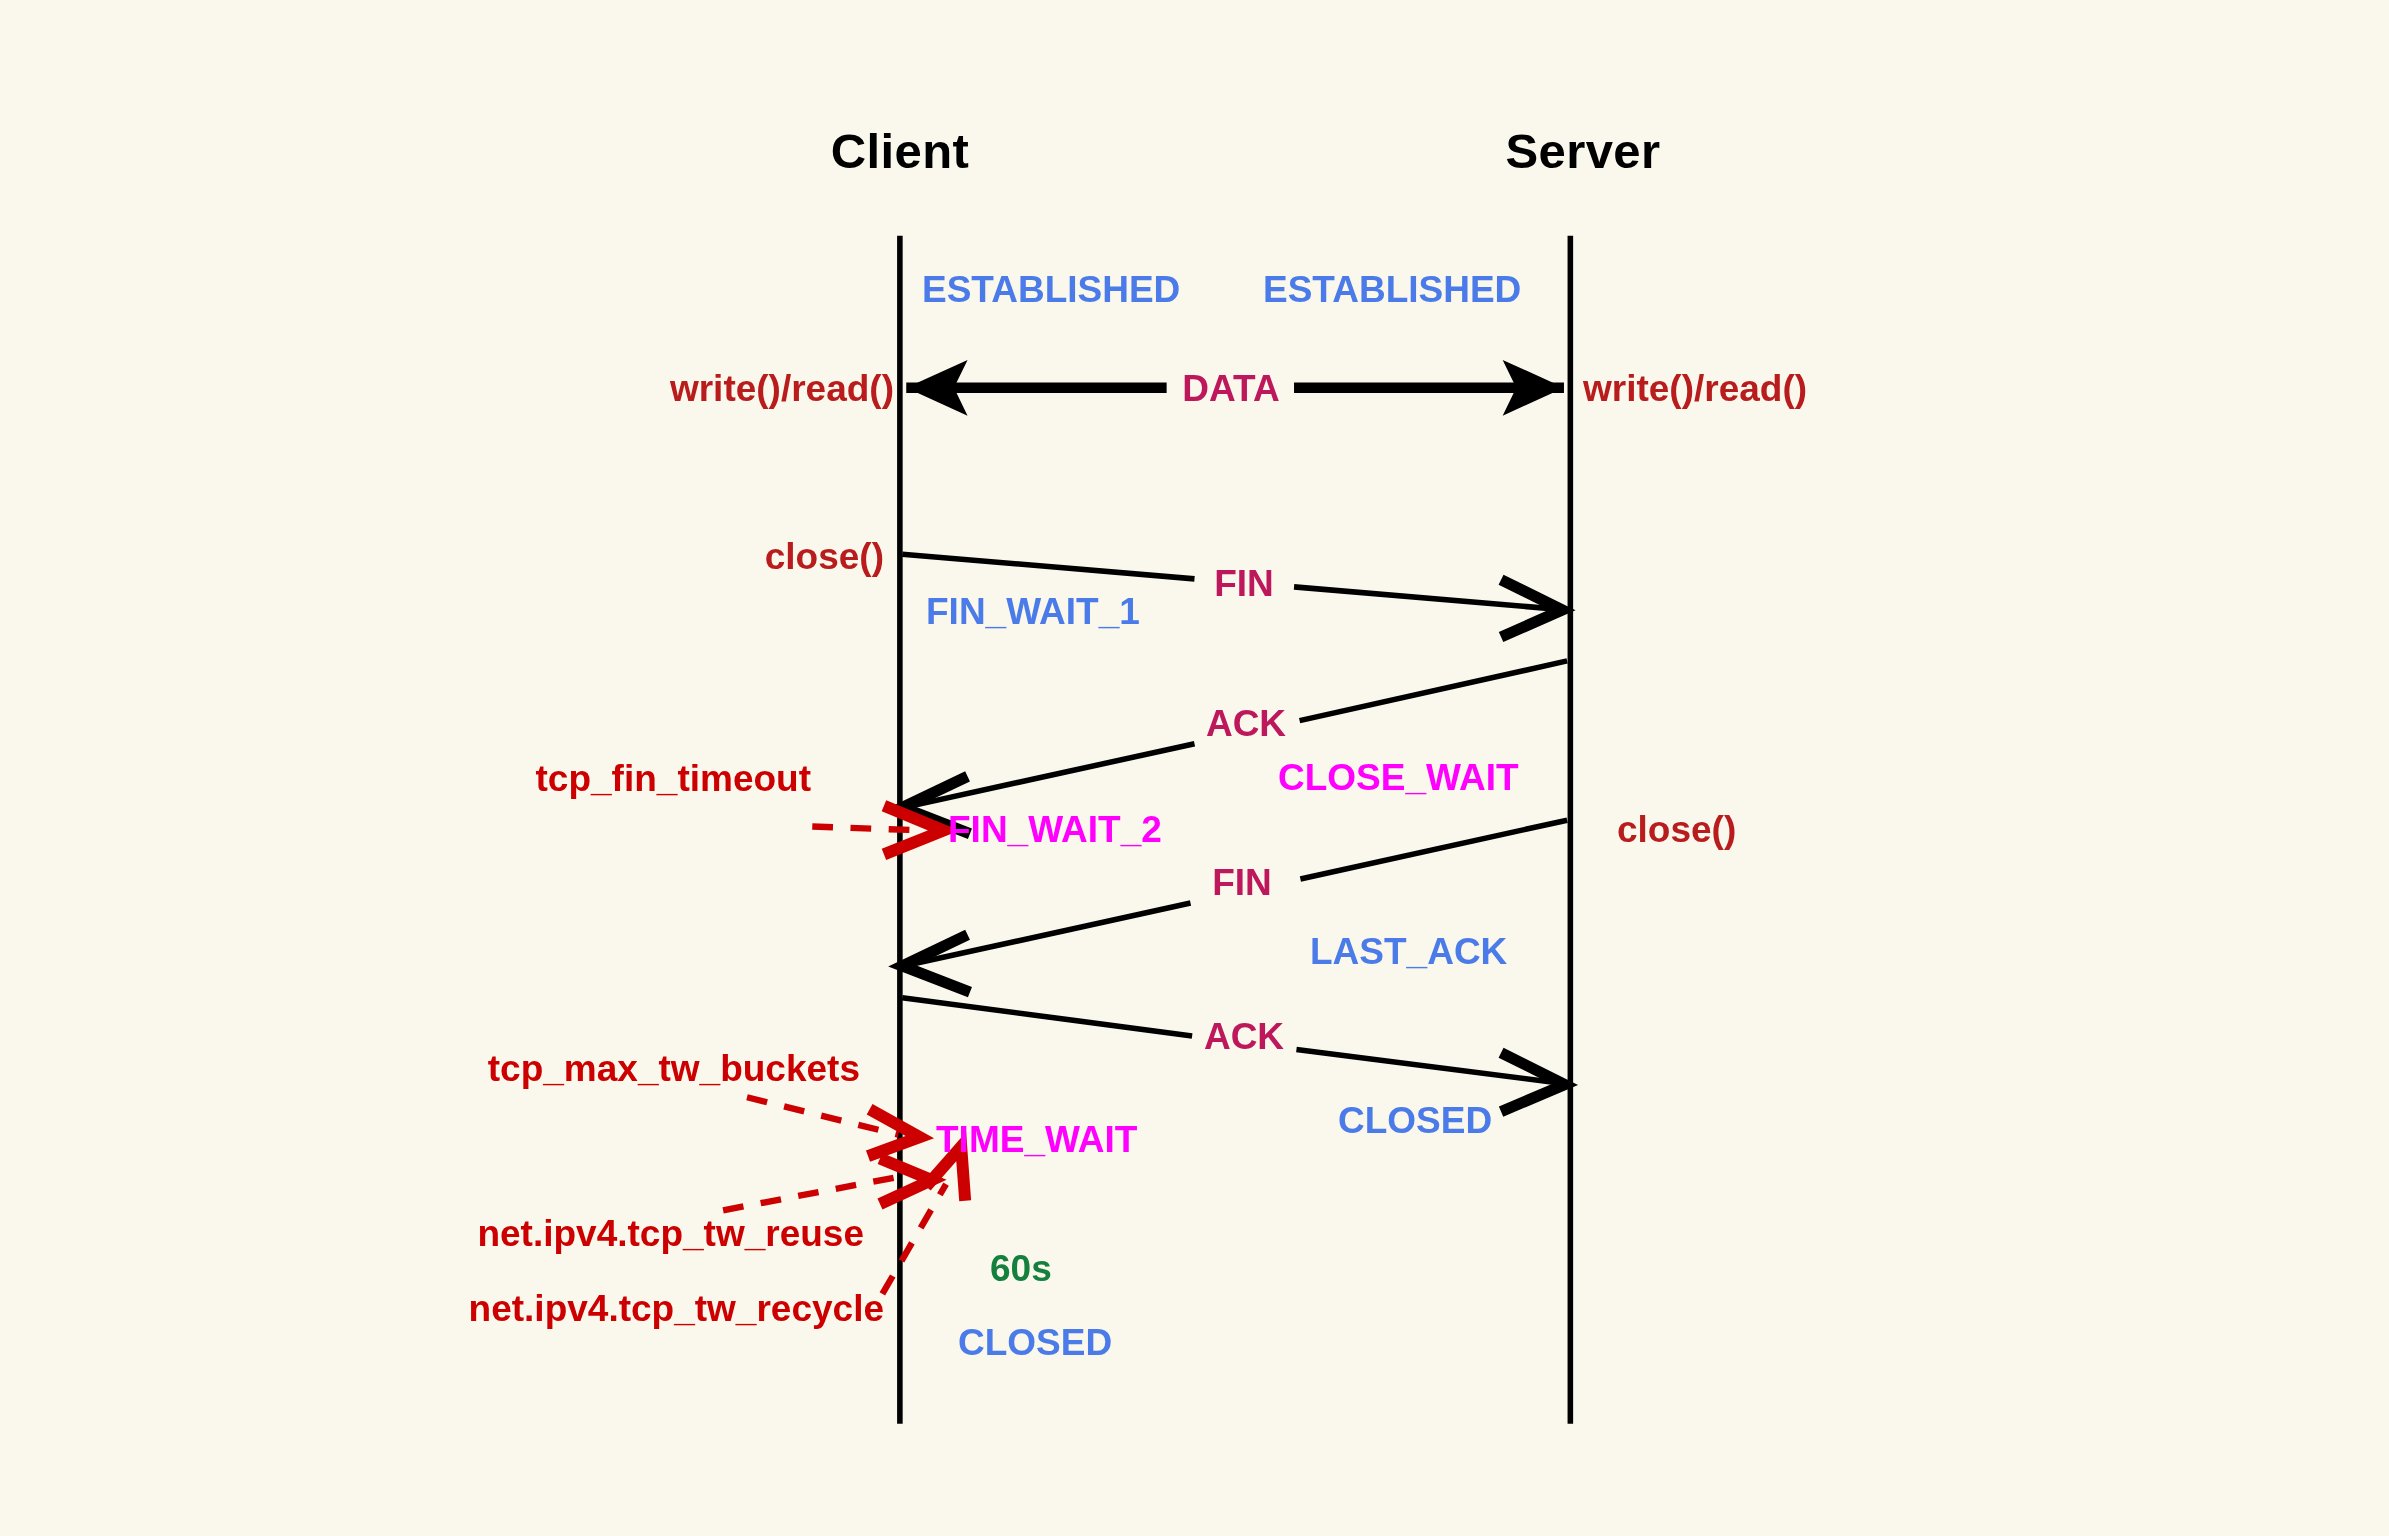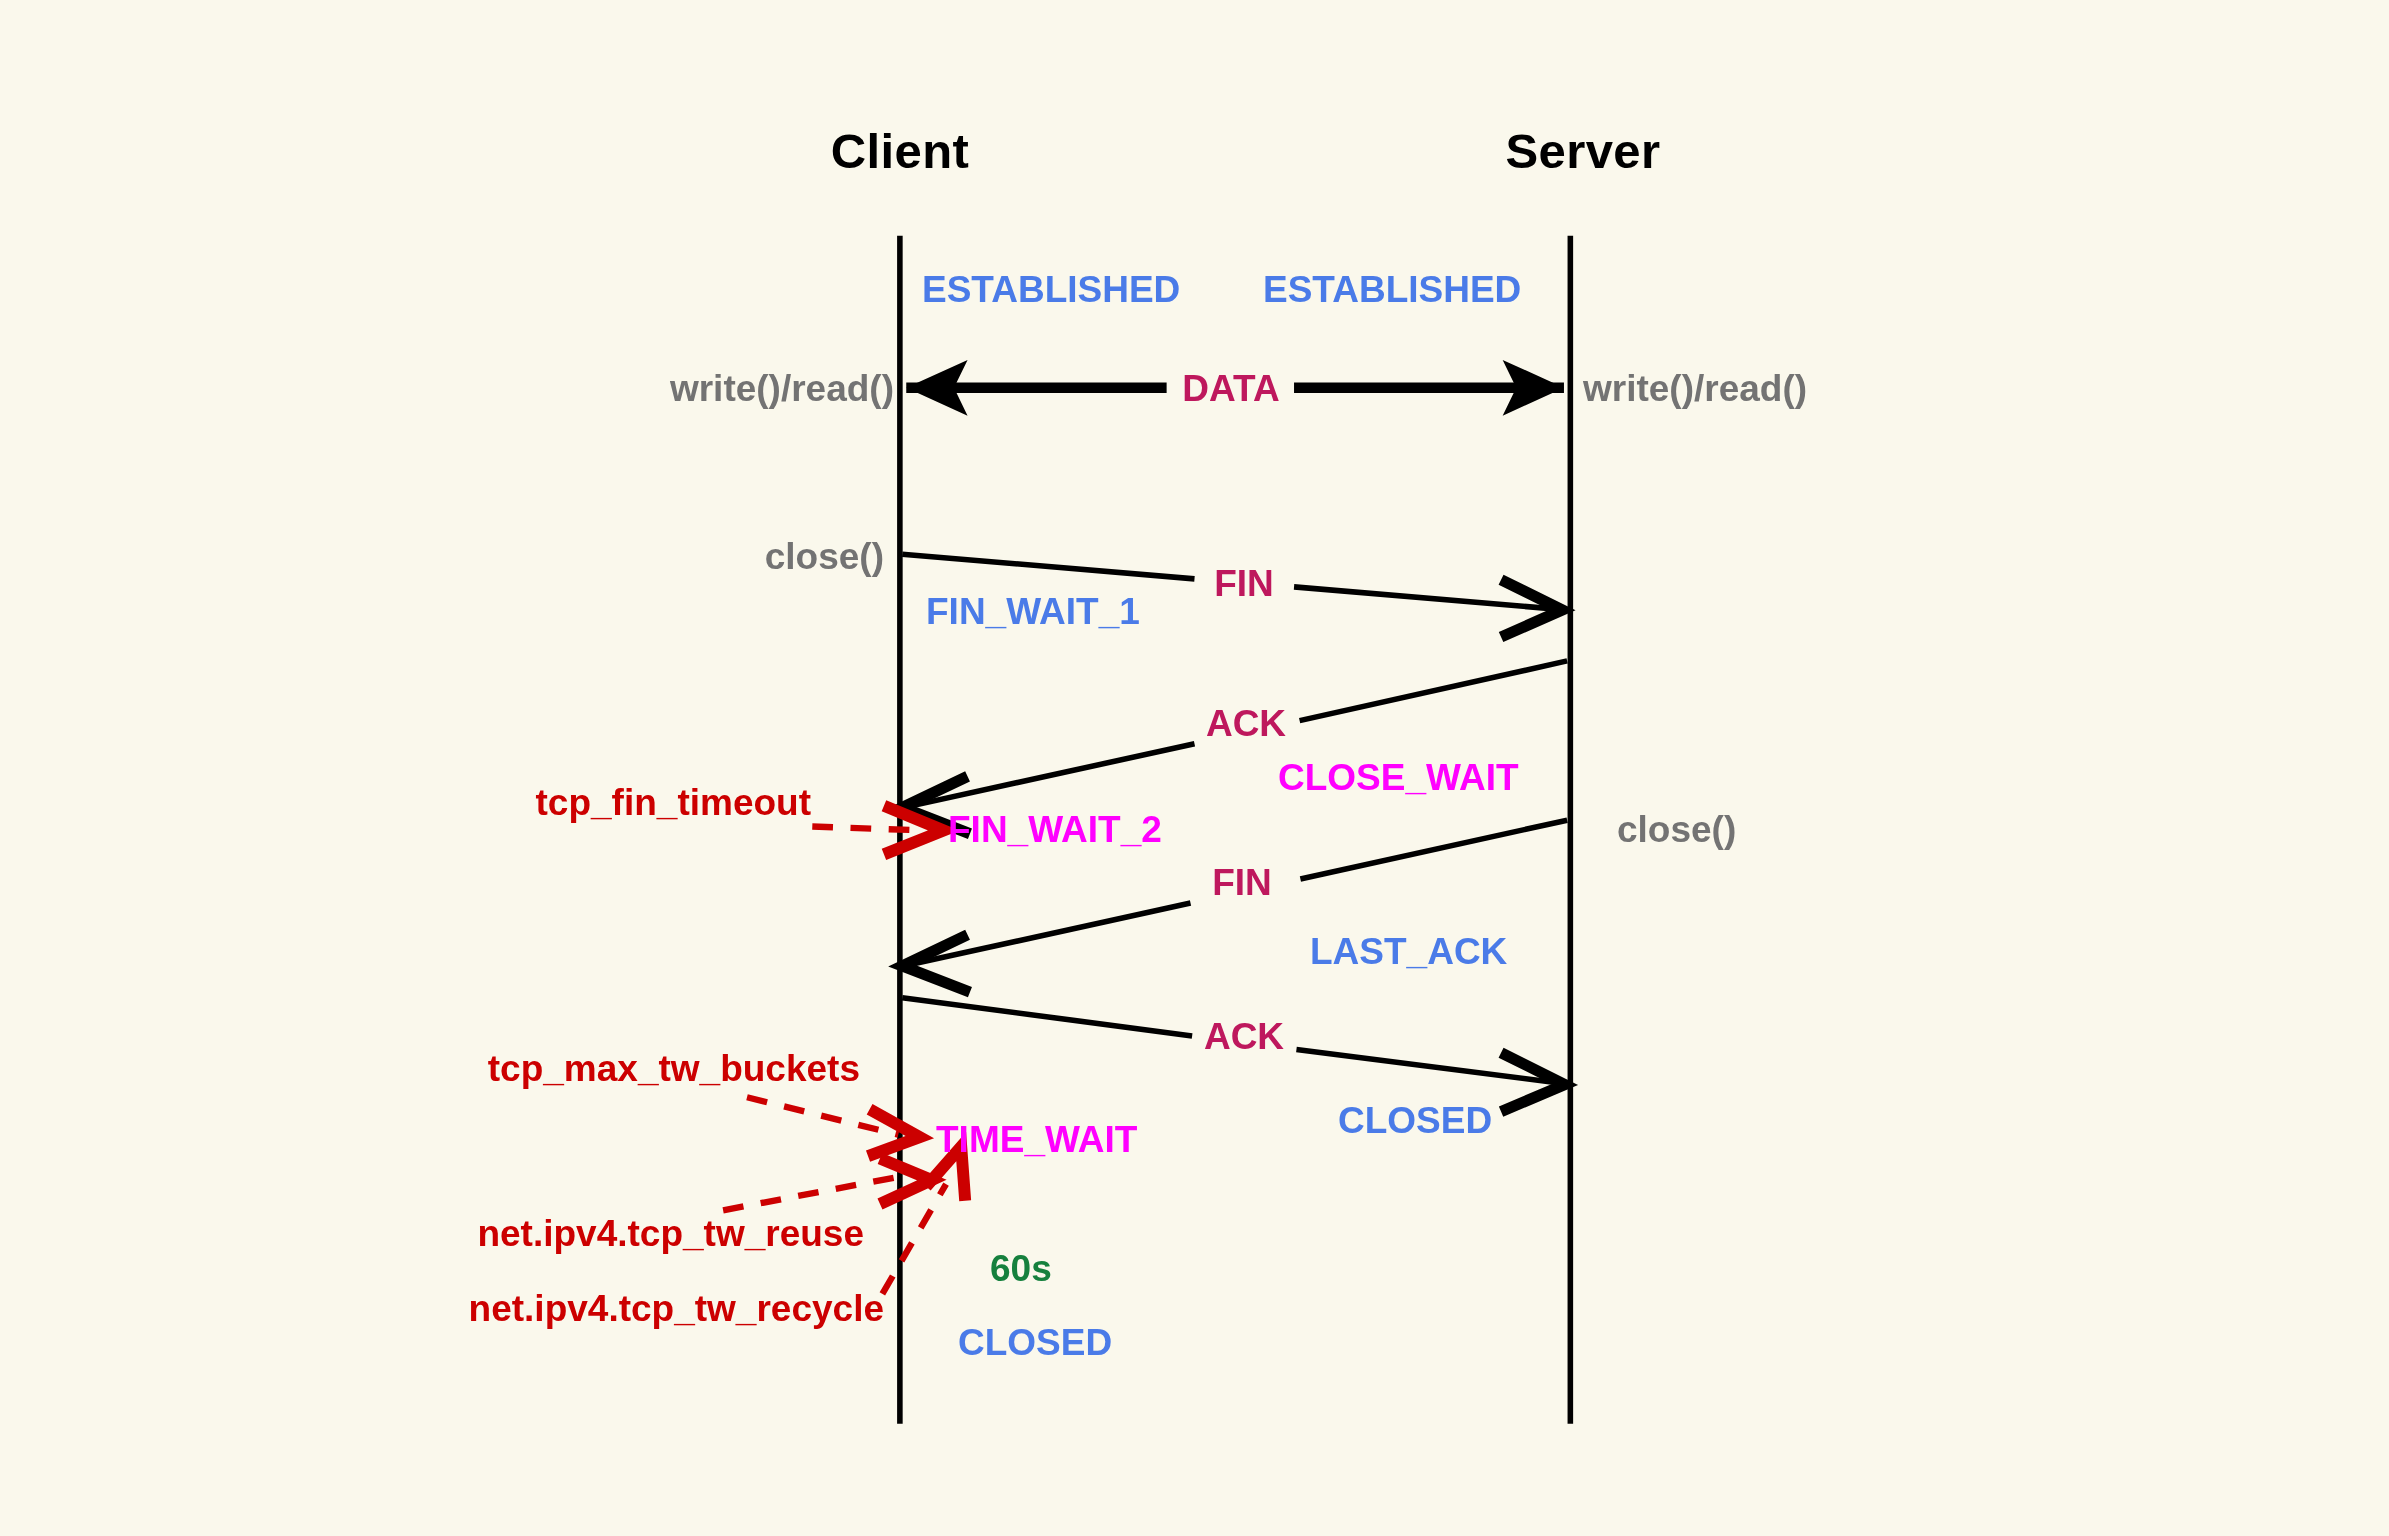--- a/index.html
+++ b/index.html
@@ -35,21 +35,21 @@
     font-weight: bold;
     line-height: 1;
   }
   .actor-title {
     font-size: 49px;
     color: #000000;
     letter-spacing: 0.4px;
   }
   .state-blue   { font-size: 37px; color: #4a7be8; }
   .state-magenta{ font-size: 37px; color: #ff00ff; }
-  .api-blue     { font-size: 37px; color: #737373; }
+  .api-blue     { font-size: 37px; color: #b91c1c; }
   .msg-black    { font-size: 37px; color: #be185d; }
   .time-black   { font-size: 37px; color: #15803d; }
   .sysctl-red   { font-size: 37px; color: #cc0000; }
   .ctr { transform: translateX(-50%); }
   .rgt { transform: translateX(-100%); }
 </style>
 </head>
 <body>
 
 <div id="diagram">
@@ -124,21 +124,21 @@
   <div class="lbl msg-black ctr" style="left:1231px; top:370px;">DATA</div>
 
   <div class="lbl api-blue rgt" style="left:884px; top:538px;">close()</div>
 
   <div class="lbl msg-black ctr" style="left:1244px; top:565px;">FIN</div>
   <div class="lbl state-blue" style="left:926px; top:593px;">FIN_WAIT_1</div>
 
   <div class="lbl msg-black ctr" style="left:1246px; top:705px;">ACK</div>
   <div class="lbl state-magenta" style="left:1278px; top:759px;">CLOSE_WAIT</div>
 
-  <div class="lbl sysctl-red rgt" style="left:811px; top:784px;">tcp_fin_timeout</div>
+  <div class="lbl sysctl-red rgt" style="left:811px; top:760px;">tcp_fin_timeout</div>
   <div class="lbl state-magenta" style="left:948px; top:811px;">FIN_WAIT_2</div>
 
   <div class="lbl api-blue" style="left:1617px; top:811px;">close()</div>
 
   <div class="lbl msg-black ctr" style="left:1242px; top:864px;">FIN</div>
   <div class="lbl state-blue" style="left:1310px; top:933px;">LAST_ACK</div>
 
   <div class="lbl msg-black ctr" style="left:1244px; top:1018px;">ACK</div>
   <div class="lbl state-blue" style="left:1338px; top:1102px;">CLOSED</div>
 

